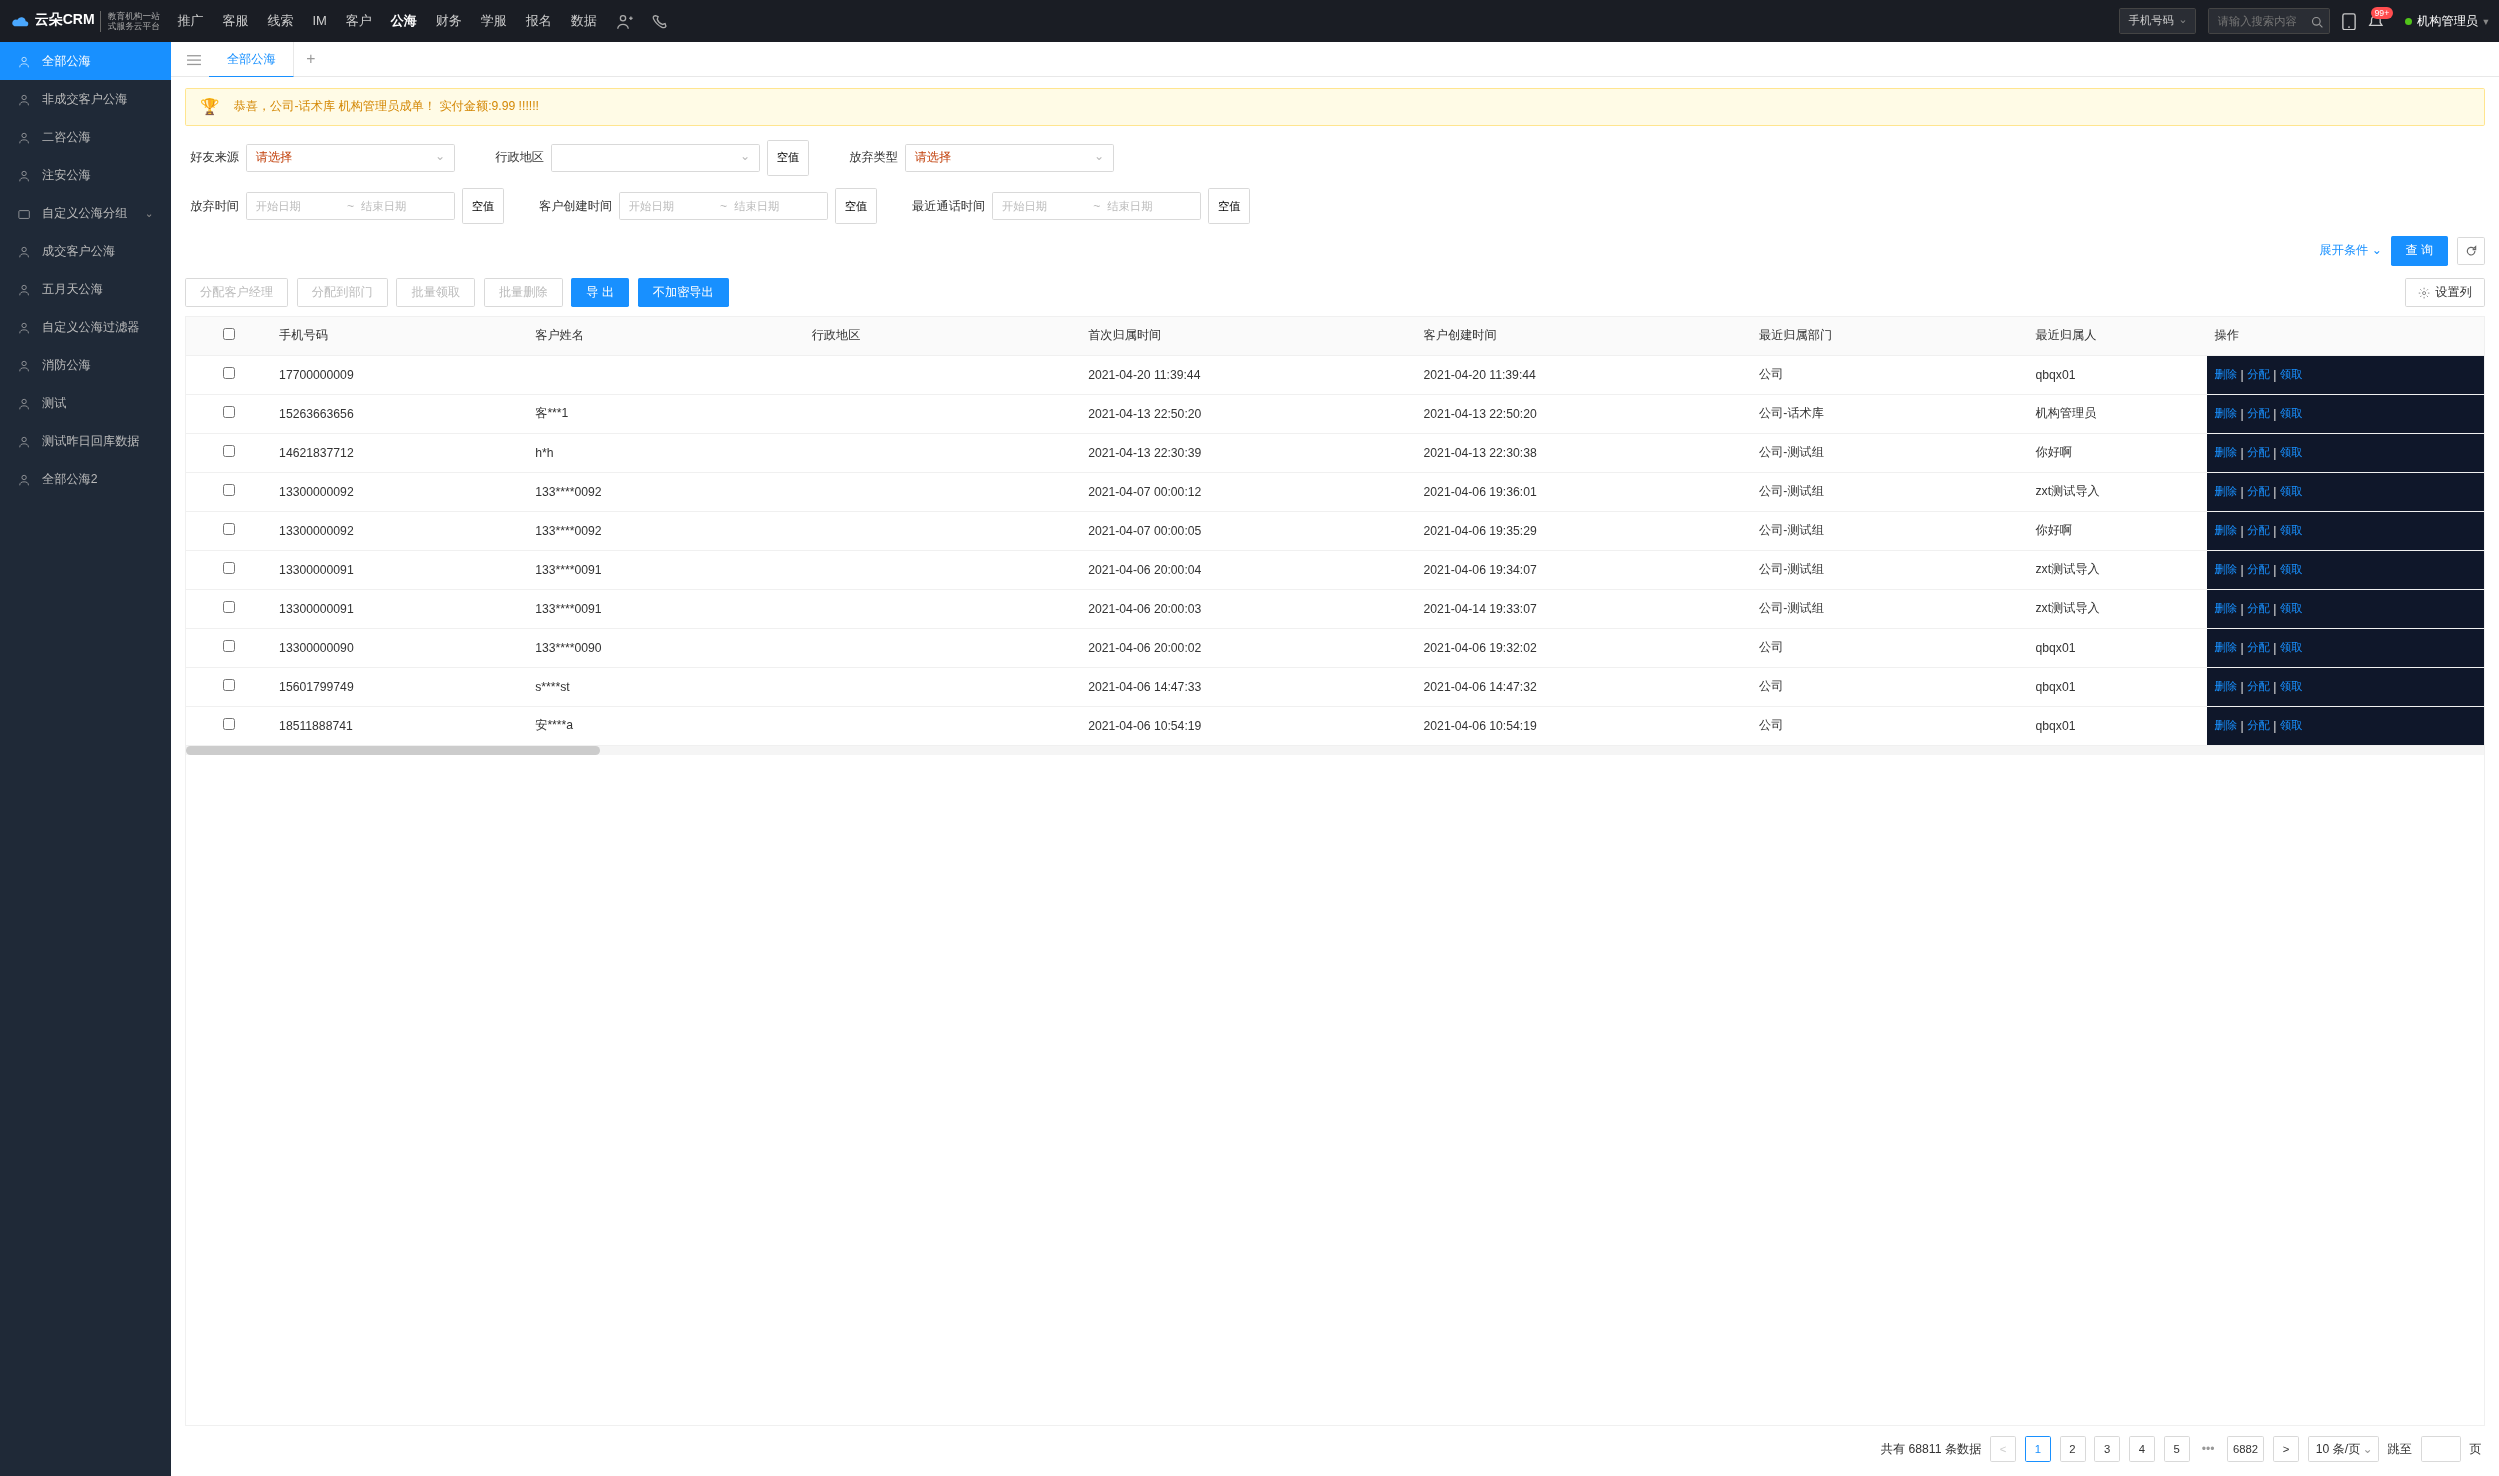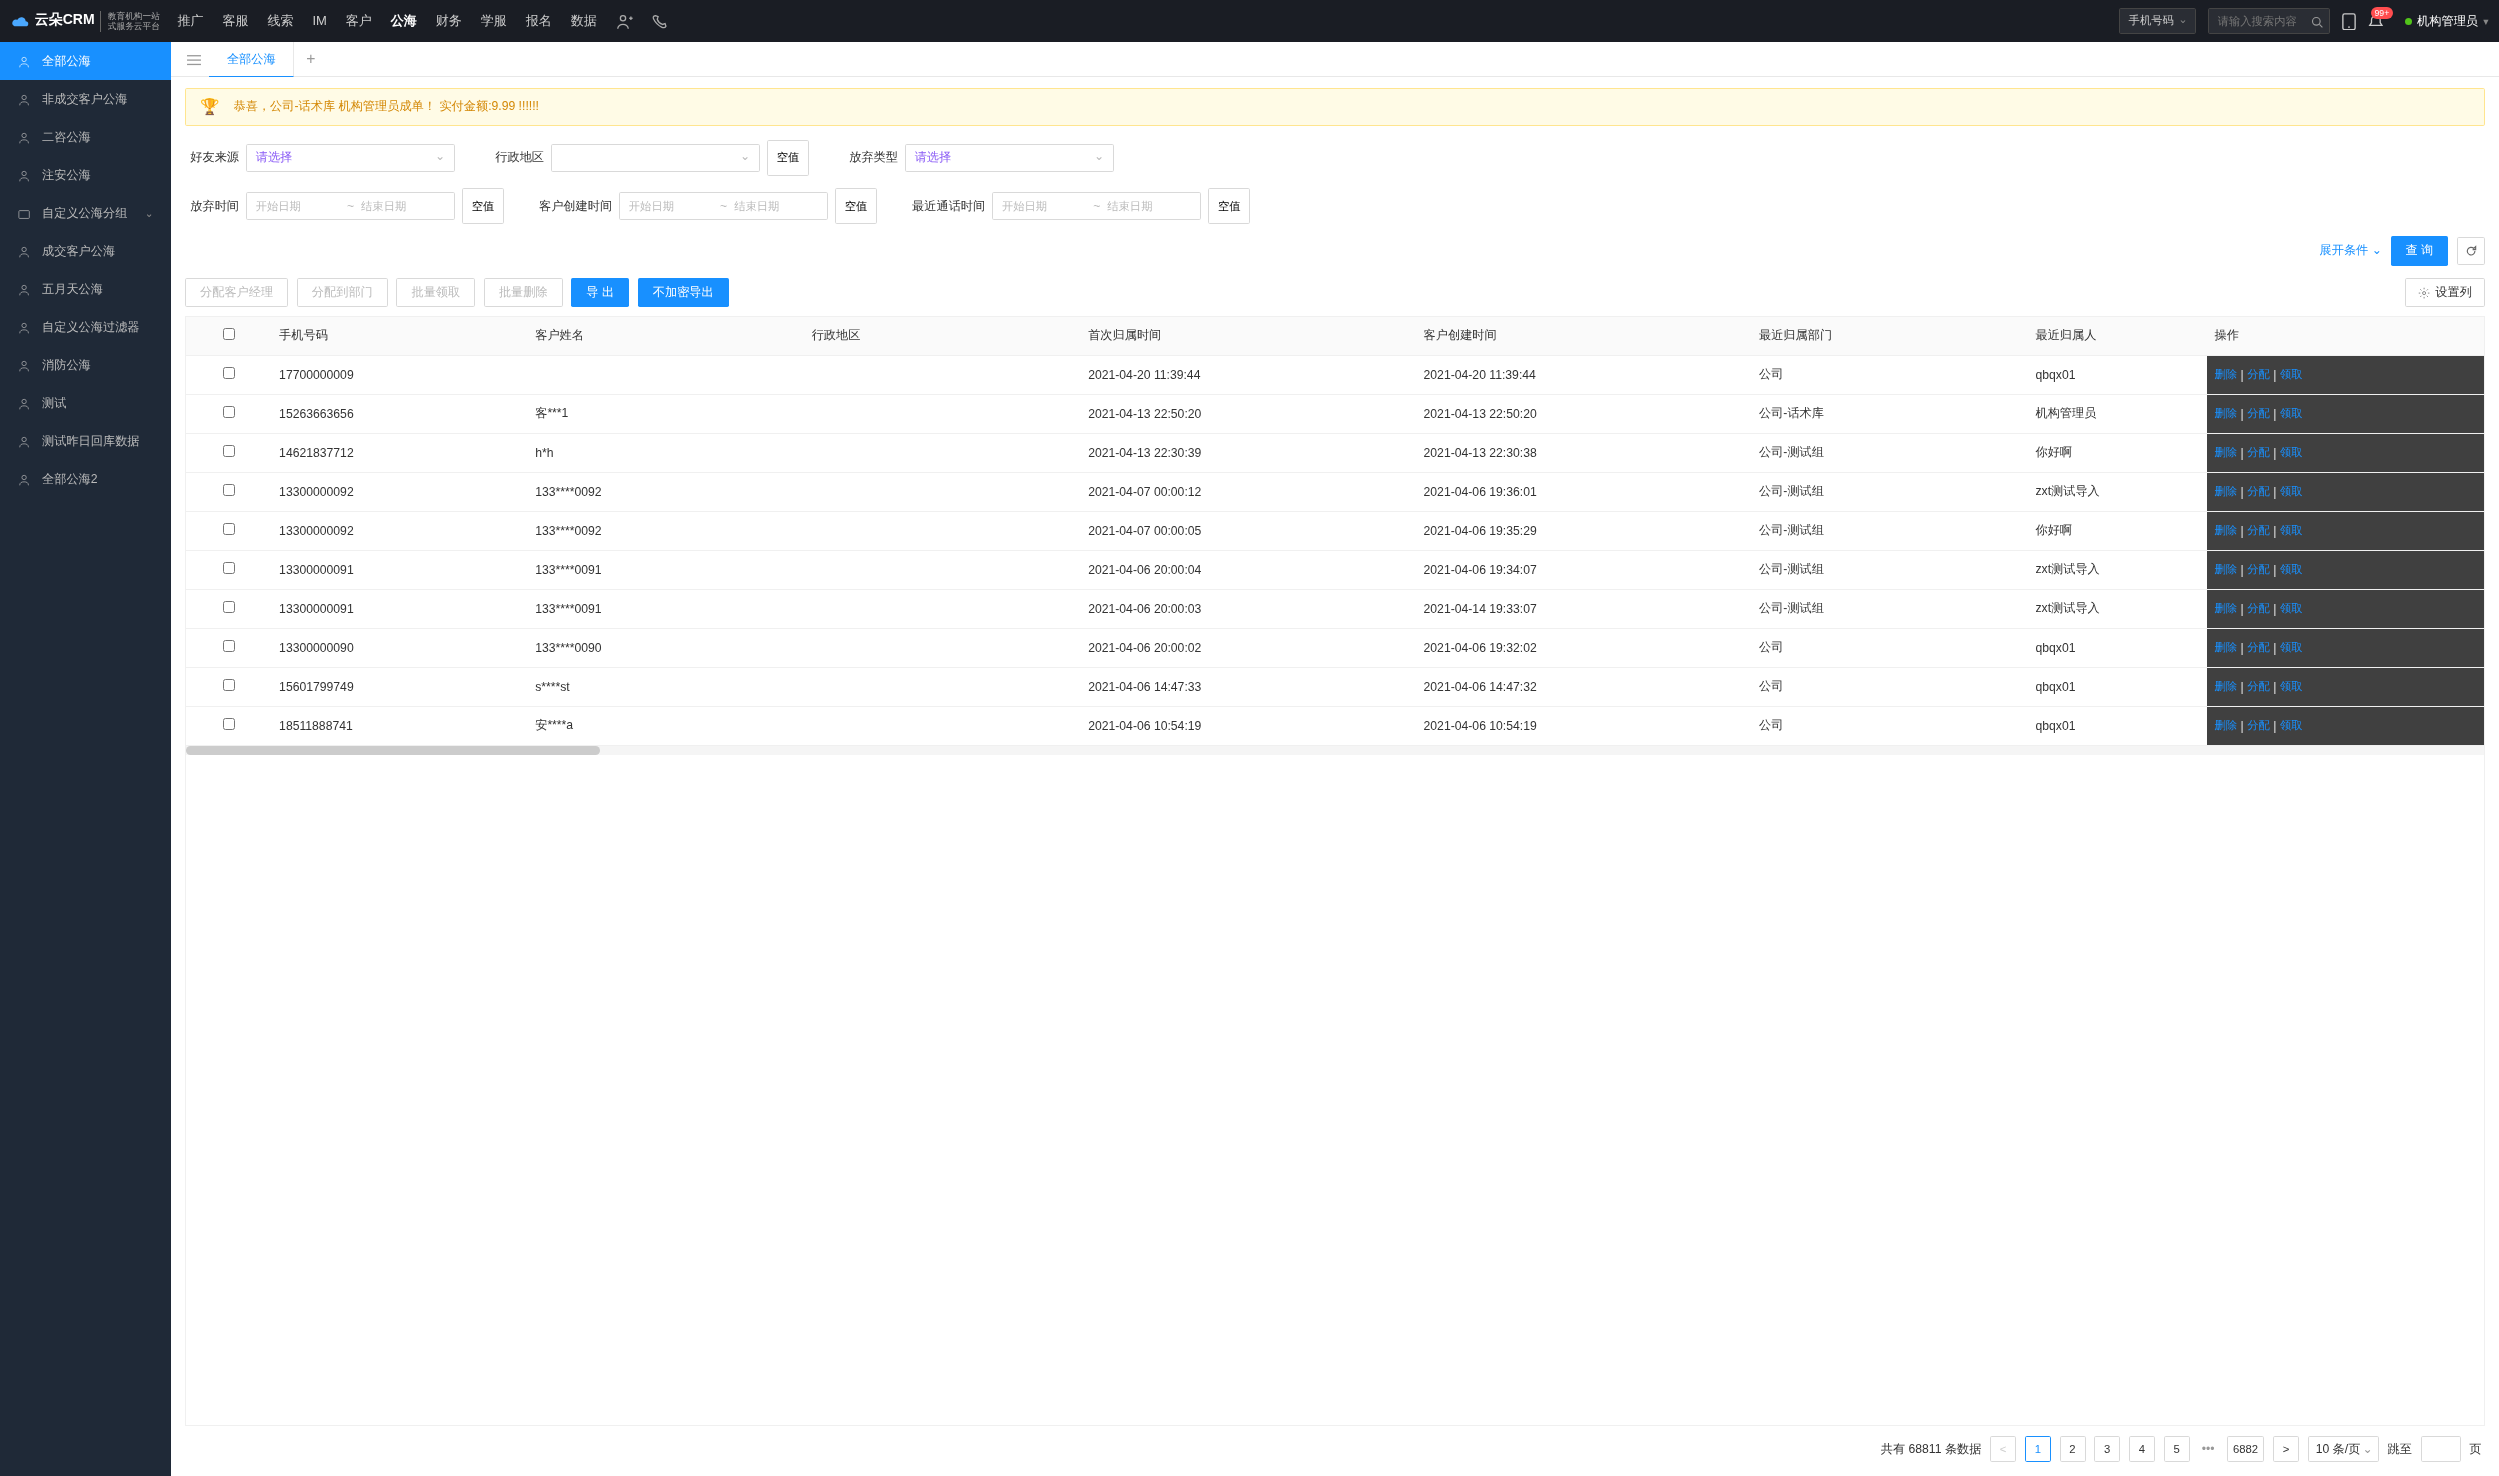--- a/index.html
+++ b/index.html
@@ -46,21 +46,21 @@
 
 .content { flex: 1; padding: 10.5px 14px; overflow: auto; display: flex; flex-direction: column; }
 
 .banner { background: #fffbe6; border: 0.9px solid #ffe58f; border-radius: 1.7px; padding: 8.7px 14px; display: flex; align-items: center; gap: 14px; margin-bottom: 14px; color: #d48806; font-size: 12.2px; }
 .banner-icon { color: #faad14; font-size: 15.7px; }
 
 .filters { display: flex; flex-direction: column; gap: 12.2px; margin-bottom: 8.7px; }
 .filter-row { display: flex; gap: 35px; align-items: center; }
 .filter-group { display: flex; align-items: center; gap: 7px; }
 .filter-label { color: #333; font-size: 12.2px; min-width: 54px; text-align: right; }
-.filter-select { border: 0.9px solid #d9d9d9; border-radius: 1.7px; padding: 4.4px 21px 4.4px 8.7px; min-width: 209px; color: #8b5cf6; background: #fff; position: relative; cursor: pointer; height: 28px; }
+.filter-select { border: 0.9px solid #d9d9d9; border-radius: 1.7px; padding: 4.4px 21px 4.4px 8.7px; min-width: 209px; color: #c2410c; background: #fff; position: relative; cursor: pointer; height: 28px; }
 .filter-select::after { content: "⌄"; position: absolute; right: 8.7px; color: #bbb; }
 .filter-btn-small { border: 0.9px solid #d9d9d9; background: #fff; padding: 4.4px 8.7px; border-radius: 1.7px; cursor: pointer; height: 36px; font-size: 11.3px; }
 .date-range { border: 0.9px solid #d9d9d9; border-radius: 1.7px; display: flex; align-items: center; padding: 0 8.7px; height: 28px; min-width: 209px; color: #bbb; gap: 7px; }
 .date-part { flex: 1; text-align: left; font-size: 11.3px; }
 .date-sep { color: #bbb; }
 
 .filter-actions { display: flex; justify-content: flex-end; align-items: center; gap: 8.7px; padding: 3.5px 0 12.2px 0;}
 .link-btn { color: #1890ff; cursor: pointer; font-size: 12.2px; }
 .btn { padding: 5.2px 14px; border-radius: 1.7px; cursor: pointer; font-size: 12.2px; border: 0.9px solid transparent; }
 .btn-primary { background: #1890ff; color: #fff; }
@@ -70,21 +70,21 @@
 .action-bar { display: flex; align-items: center; gap: 8.7px; margin-bottom: 8.7px; }
 .action-bar .spacer { flex: 1; }
 .gear-btn { border: 0.9px solid #d9d9d9; background: #fff; padding: 5.2px 12.2px; border-radius: 1.7px; cursor: pointer; display: flex; align-items: center; gap: 5.2px; }
 
 
 .table-wrap { border: 0.9px solid #f0f0f0; flex: 1; position: relative; overflow: hidden; }
 .tbl { width: 100%; border-collapse: collapse; table-layout: fixed; }
 .tbl th, .tbl td { padding: 10.5px 7px; text-align: left; font-size: 12.2px; border-bottom: 0.9px solid #f0f0f0; white-space: nowrap; overflow: hidden; text-overflow: ellipsis; }
 .tbl th { background: #fafafa; font-weight: 500; color: #333; }
 .tbl .chk-col { width: 38px; text-align: center; }
-.op-col { background: #404040; box-shadow: -1.7px 0 5.2px rgba(0,0,0,0.06); }
+.op-col { background: #0f172a; box-shadow: -1.7px 0 5.2px rgba(0,0,0,0.06); }
 .tbl th.op-col { background: #fafafa; }
 .op-links { display: flex; gap: 3.5px; align-items: center; }
 .op-link { color: #1890ff; cursor: pointer; font-size: 11.3px; }
 .op-divider { color: #e0e0e0; }
 input[type=checkbox] { width: 12.2px; height: 12.2px; cursor: pointer; }
 .hscroll { height: 8.7px; background: #f5f5f5; position: relative; }
 .hscroll-thumb { position: absolute; left: 0; width: 18%; height: 100%; background: #ccc; border-radius: 4.4px; }
 
 
 .pagination { display: flex; align-items: center; justify-content: flex-end; gap: 8.7px; padding: 10.5px 3.5px 3.5px 3.5px; font-size: 12.2px; color: #333; }

